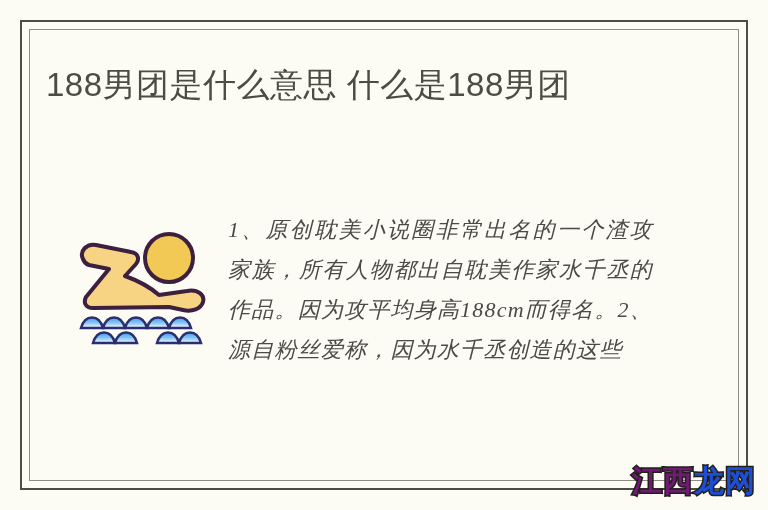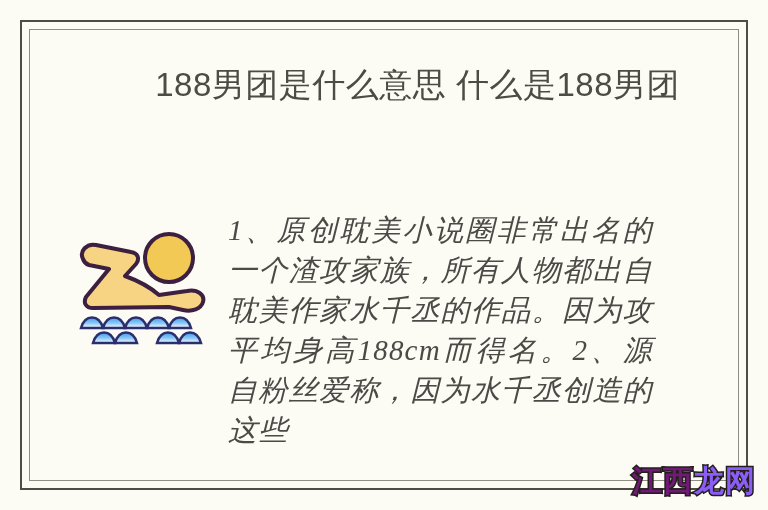--- a/index.html
+++ b/index.html
@@ -40,30 +40,29 @@
     right: 29px;
     bottom: 29px;
     border: 1px solid #8e8e82;
     box-sizing: border-box;
     pointer-events: none;
   }
 
   
   .title {
     position: absolute;
-    left: 60px;
+    left: 46px;
     top: 62px;
     width: 620px;
     color: #4c4c44;
     font-size: 33px;
     line-height: 46px;
     letter-spacing: 0.5px;
     font-weight: 400;
     white-space: pre-wrap;
-    text-align: right;
   }
 
   
   .content {
     position: absolute;
     left: 55px;
     top: 205px;
     right: 55px;
   }
 
@@ -75,21 +74,21 @@
     height: 130px;
   }
 
   .body-text {
     position: absolute;
     left: 173px;
     top: 5px;
     width: 425px;
     color: #4a4a46;
     font-family: "Liberation Serif", serif;
-    font-size: 29px;
+    font-size: 22px;
     line-height: 40px;
     letter-spacing: 1.2px;
     text-align: justify;
     font-style: italic;
     white-space: pre-wrap;
   }
 
   
   .watermark {
     position: absolute;
@@ -100,21 +99,21 @@
     font-weight: 700;
     letter-spacing: 1px;
     white-space: nowrap;
   }
   .watermark .wm-a {
     color: #701a75;
     -webkit-text-stroke: 3px #23201c;
     paint-order: stroke fill;
   }
   .watermark .wm-b {
-    color: #8b5cf6;
+    color: #1d4ed8;
     -webkit-text-stroke: 3px #23201c;
     paint-order: stroke fill;
   }
 </style>
 </head>
 <body>
 
 <div id="page">
 
   <div class="frame-outer"></div>

